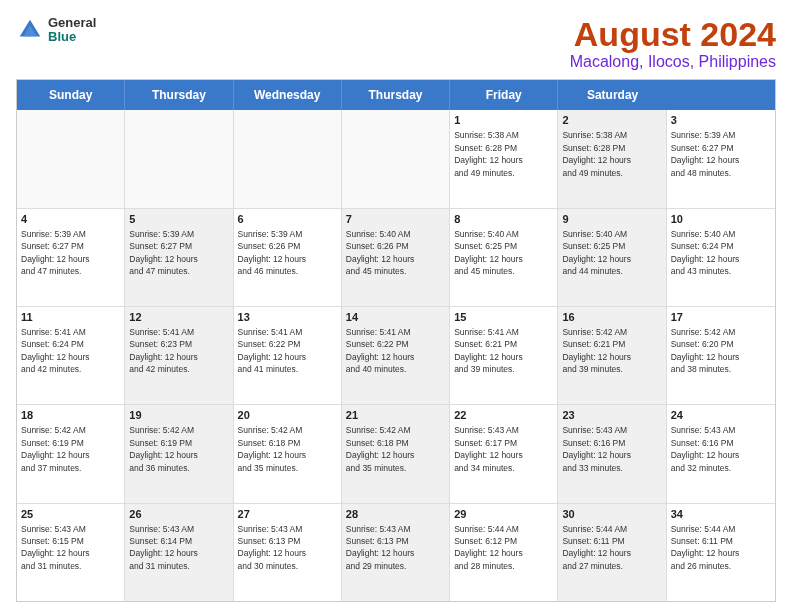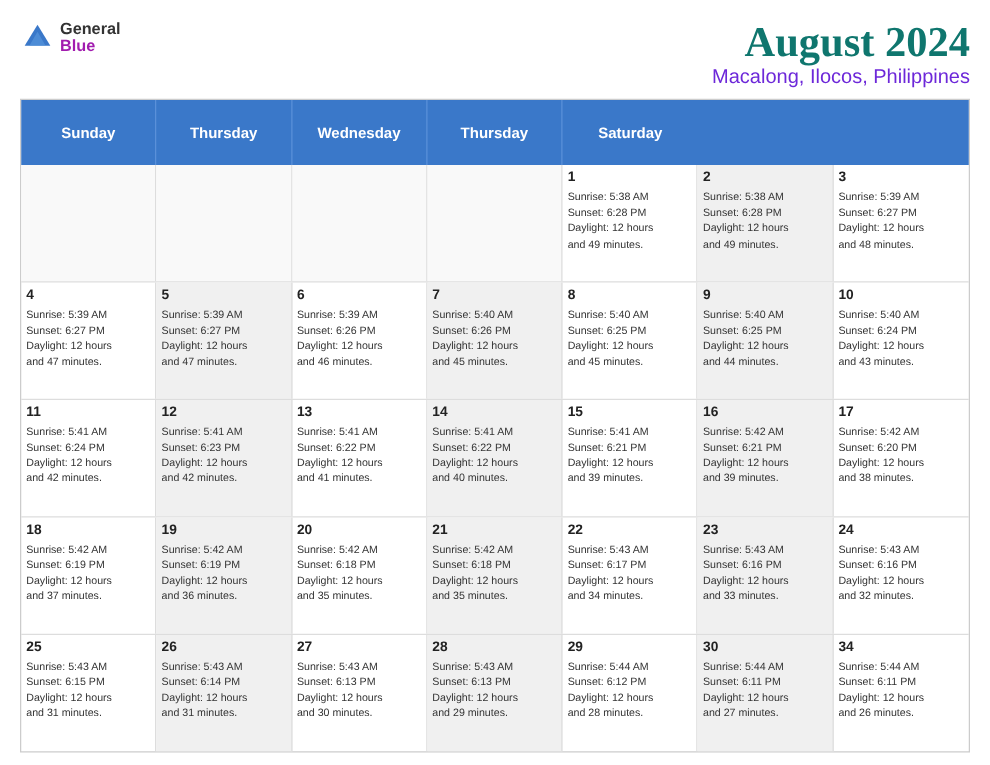--- a/index.html
+++ b/index.html
@@ -30,34 +30,33 @@
     }
     .logo-text {
       display: flex;
       flex-direction: column;
       font-size: 13px;
       font-weight: bold;
       line-height: 1.1;
       color: #333;
     }
     .logo-text span:first-child { color: #333; }
-    .logo-text span:last-child { color: #a21caf; }
+    .logo-text span:last-child { color: #0f766e; }
     .logo-icon {
       width: 28px;
       height: 28px;
     }
     .title-block {
       text-align: right;
     }
     .title-block h1 {
       font-size: 34px;
       font-weight: bold;
-      color: #0f766e;
+      color: #c2410c;
       line-height: 1.1;
-      font-family: Liberation Serif, serif;
     }
     .title-block h2 {
       font-size: 16px;
       font-weight: normal;
       color: #6d28d9;
     }
     .calendar {
       flex: 1;
       display: flex;
       flex-direction: column;
@@ -66,21 +65,21 @@
     .cal-header {
       display: grid;
       grid-template-columns: repeat(7, 1fr);
       background: #3a78c9;
     }
     .cal-header-cell {
       color: #fff;
       font-size: 12px;
       font-weight: bold;
       text-align: center;
-      padding: 19px 2px;
+      padding: 8px 2px;
       border-right: 1px solid #5a90d9;
     }
     .cal-header-cell:last-child { border-right: none; }
     .cal-body {
       flex: 1;
       display: flex;
       flex-direction: column;
     }
     .cal-row {
       display: grid;
@@ -134,20 +133,21 @@
       <h2>Macalong, Ilocos, Philippines</h2>
     </div>
   </div>
 
   <div class="calendar">
     <div class="cal-header" id="cal-header">
         <div class="cal-header-cell">Sunday</div>
         <div class="cal-header-cell">Thursday</div>
         <div class="cal-header-cell">Wednesday</div>
         <div class="cal-header-cell">Thursday</div>
+        <div class="cal-header-cell">Friday</div>
         <div class="cal-header-cell">Saturday</div>
       </div>
     <div class="cal-body" id="cal-body">
         <div class="cal-row">
           <div class="cal-cell empty"></div>
           <div class="cal-cell empty"></div>
           <div class="cal-cell empty"></div>
           <div class="cal-cell empty"></div>
           <div class="cal-cell"><span class="day-num">1</span><span class="cell-text" style="white-space: pre-line;">Sunrise: 5:38 AM
 Sunset: 6:28 PM

